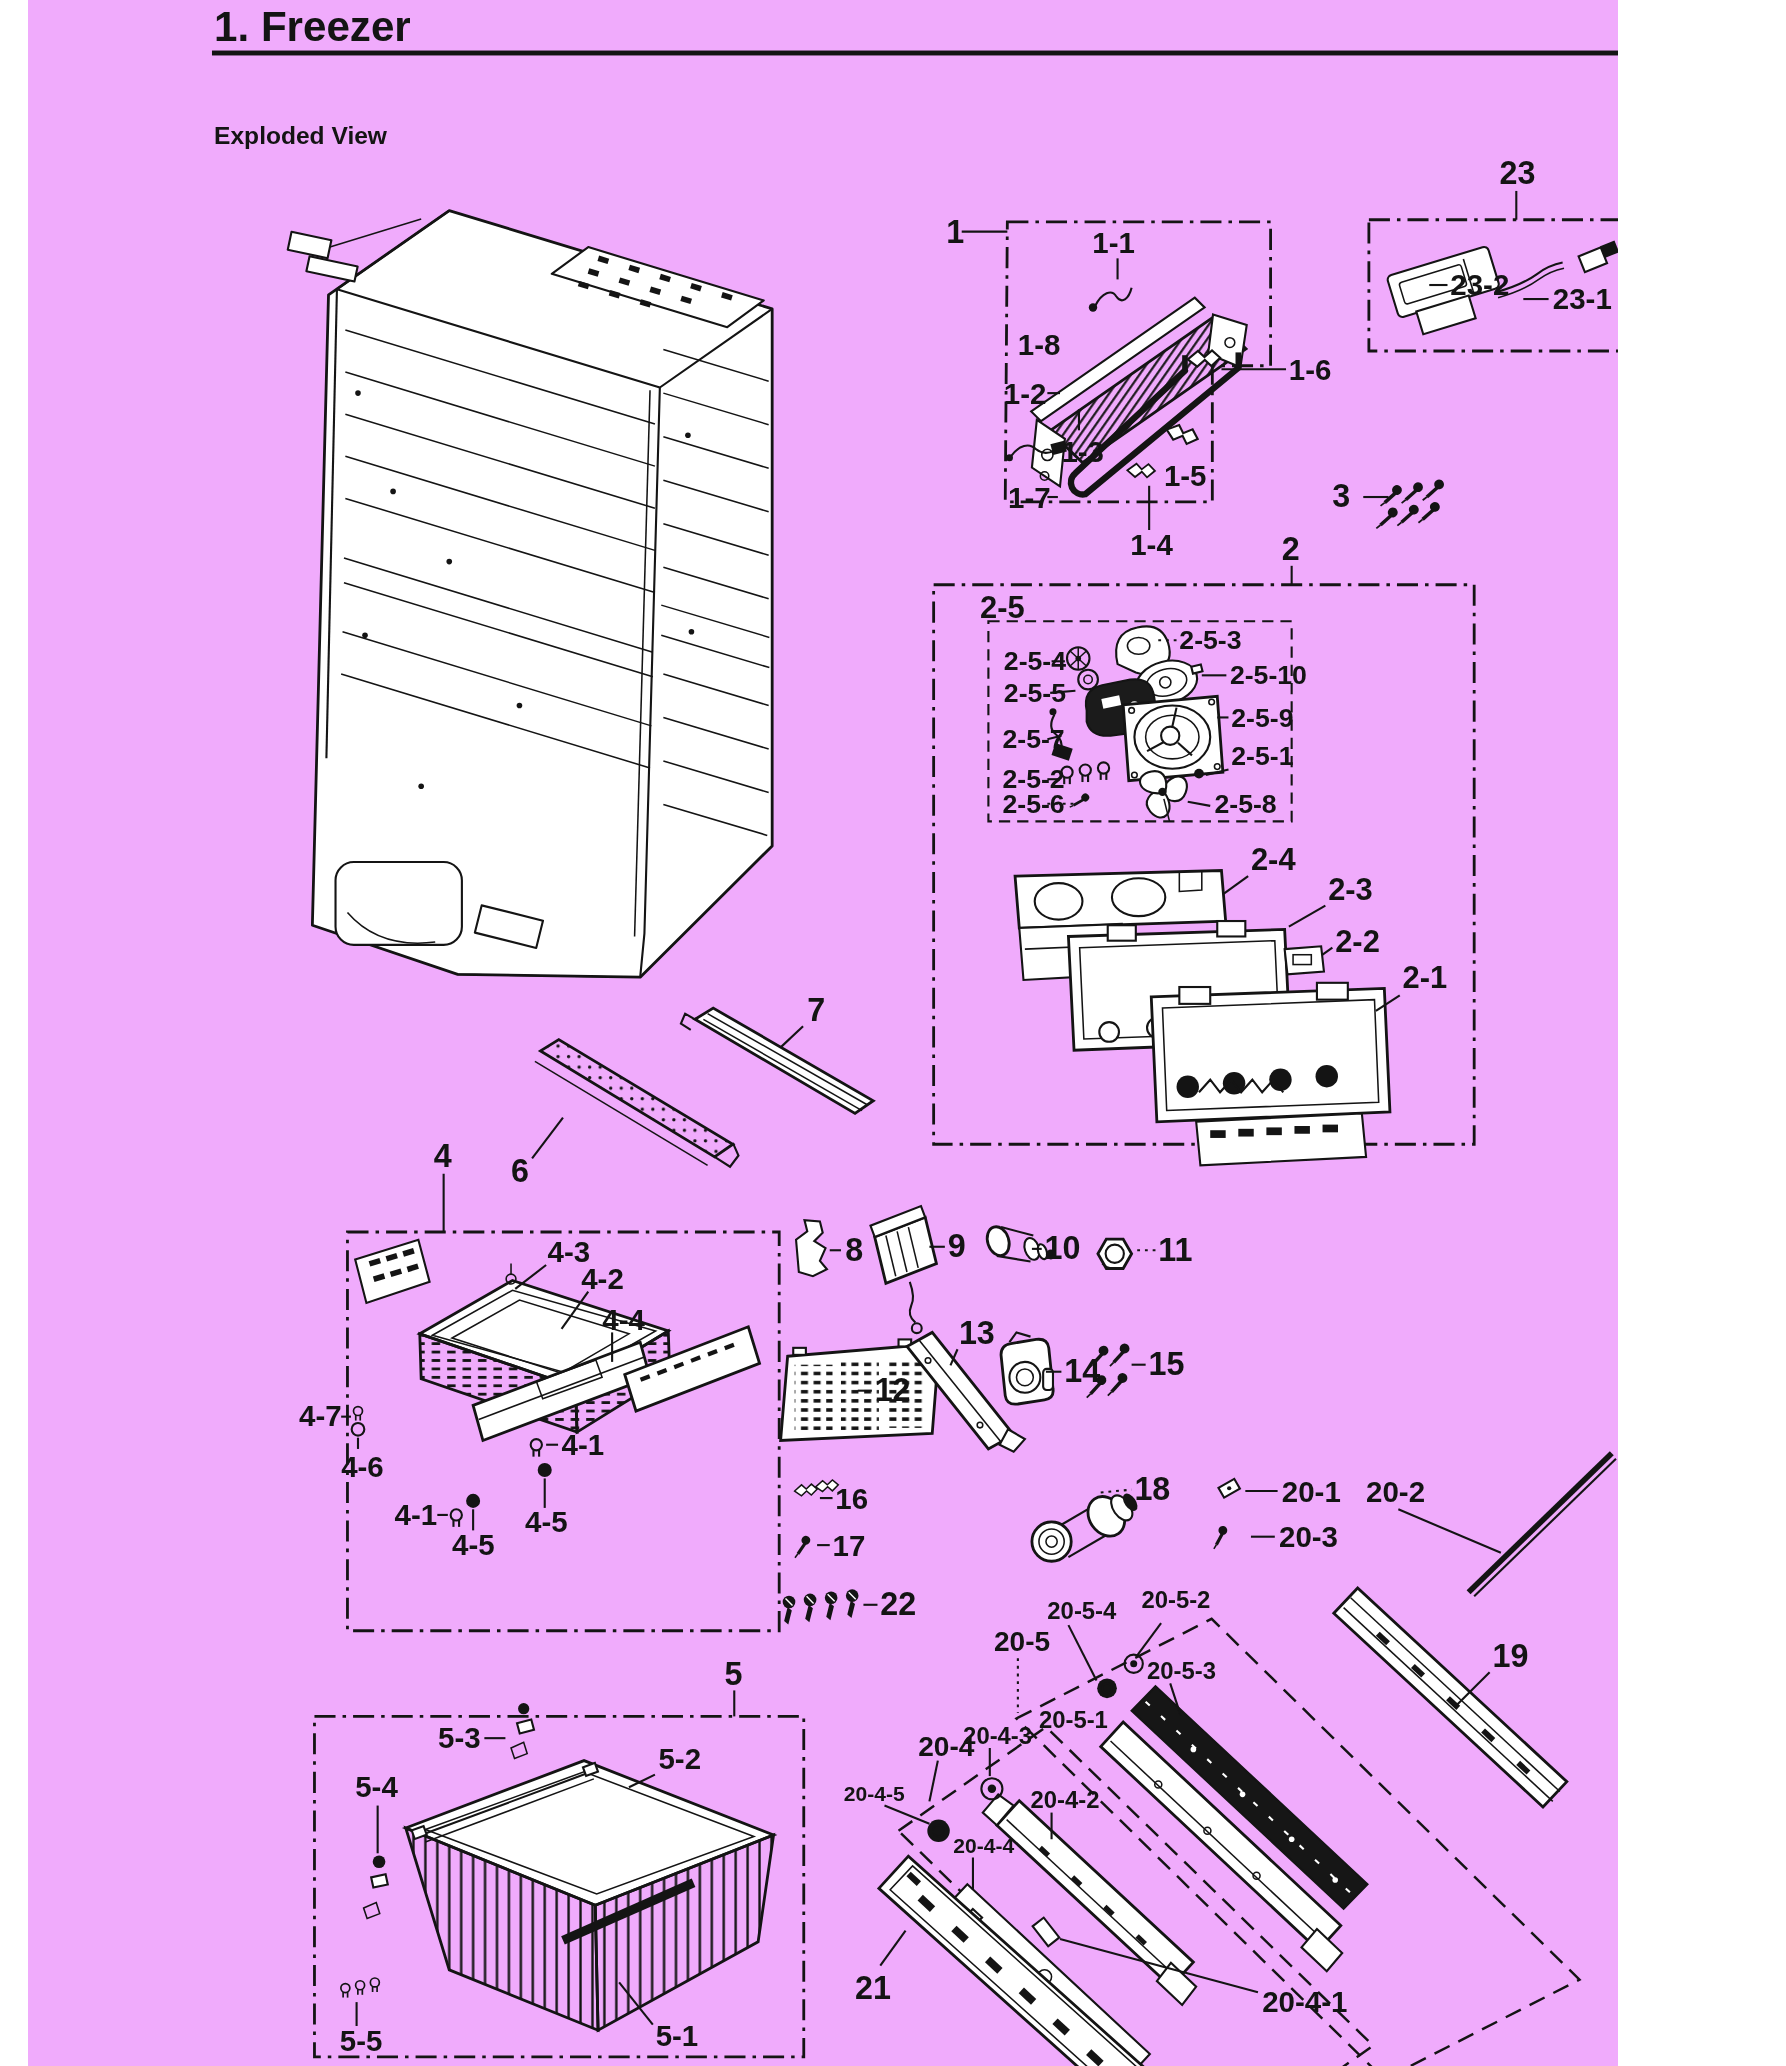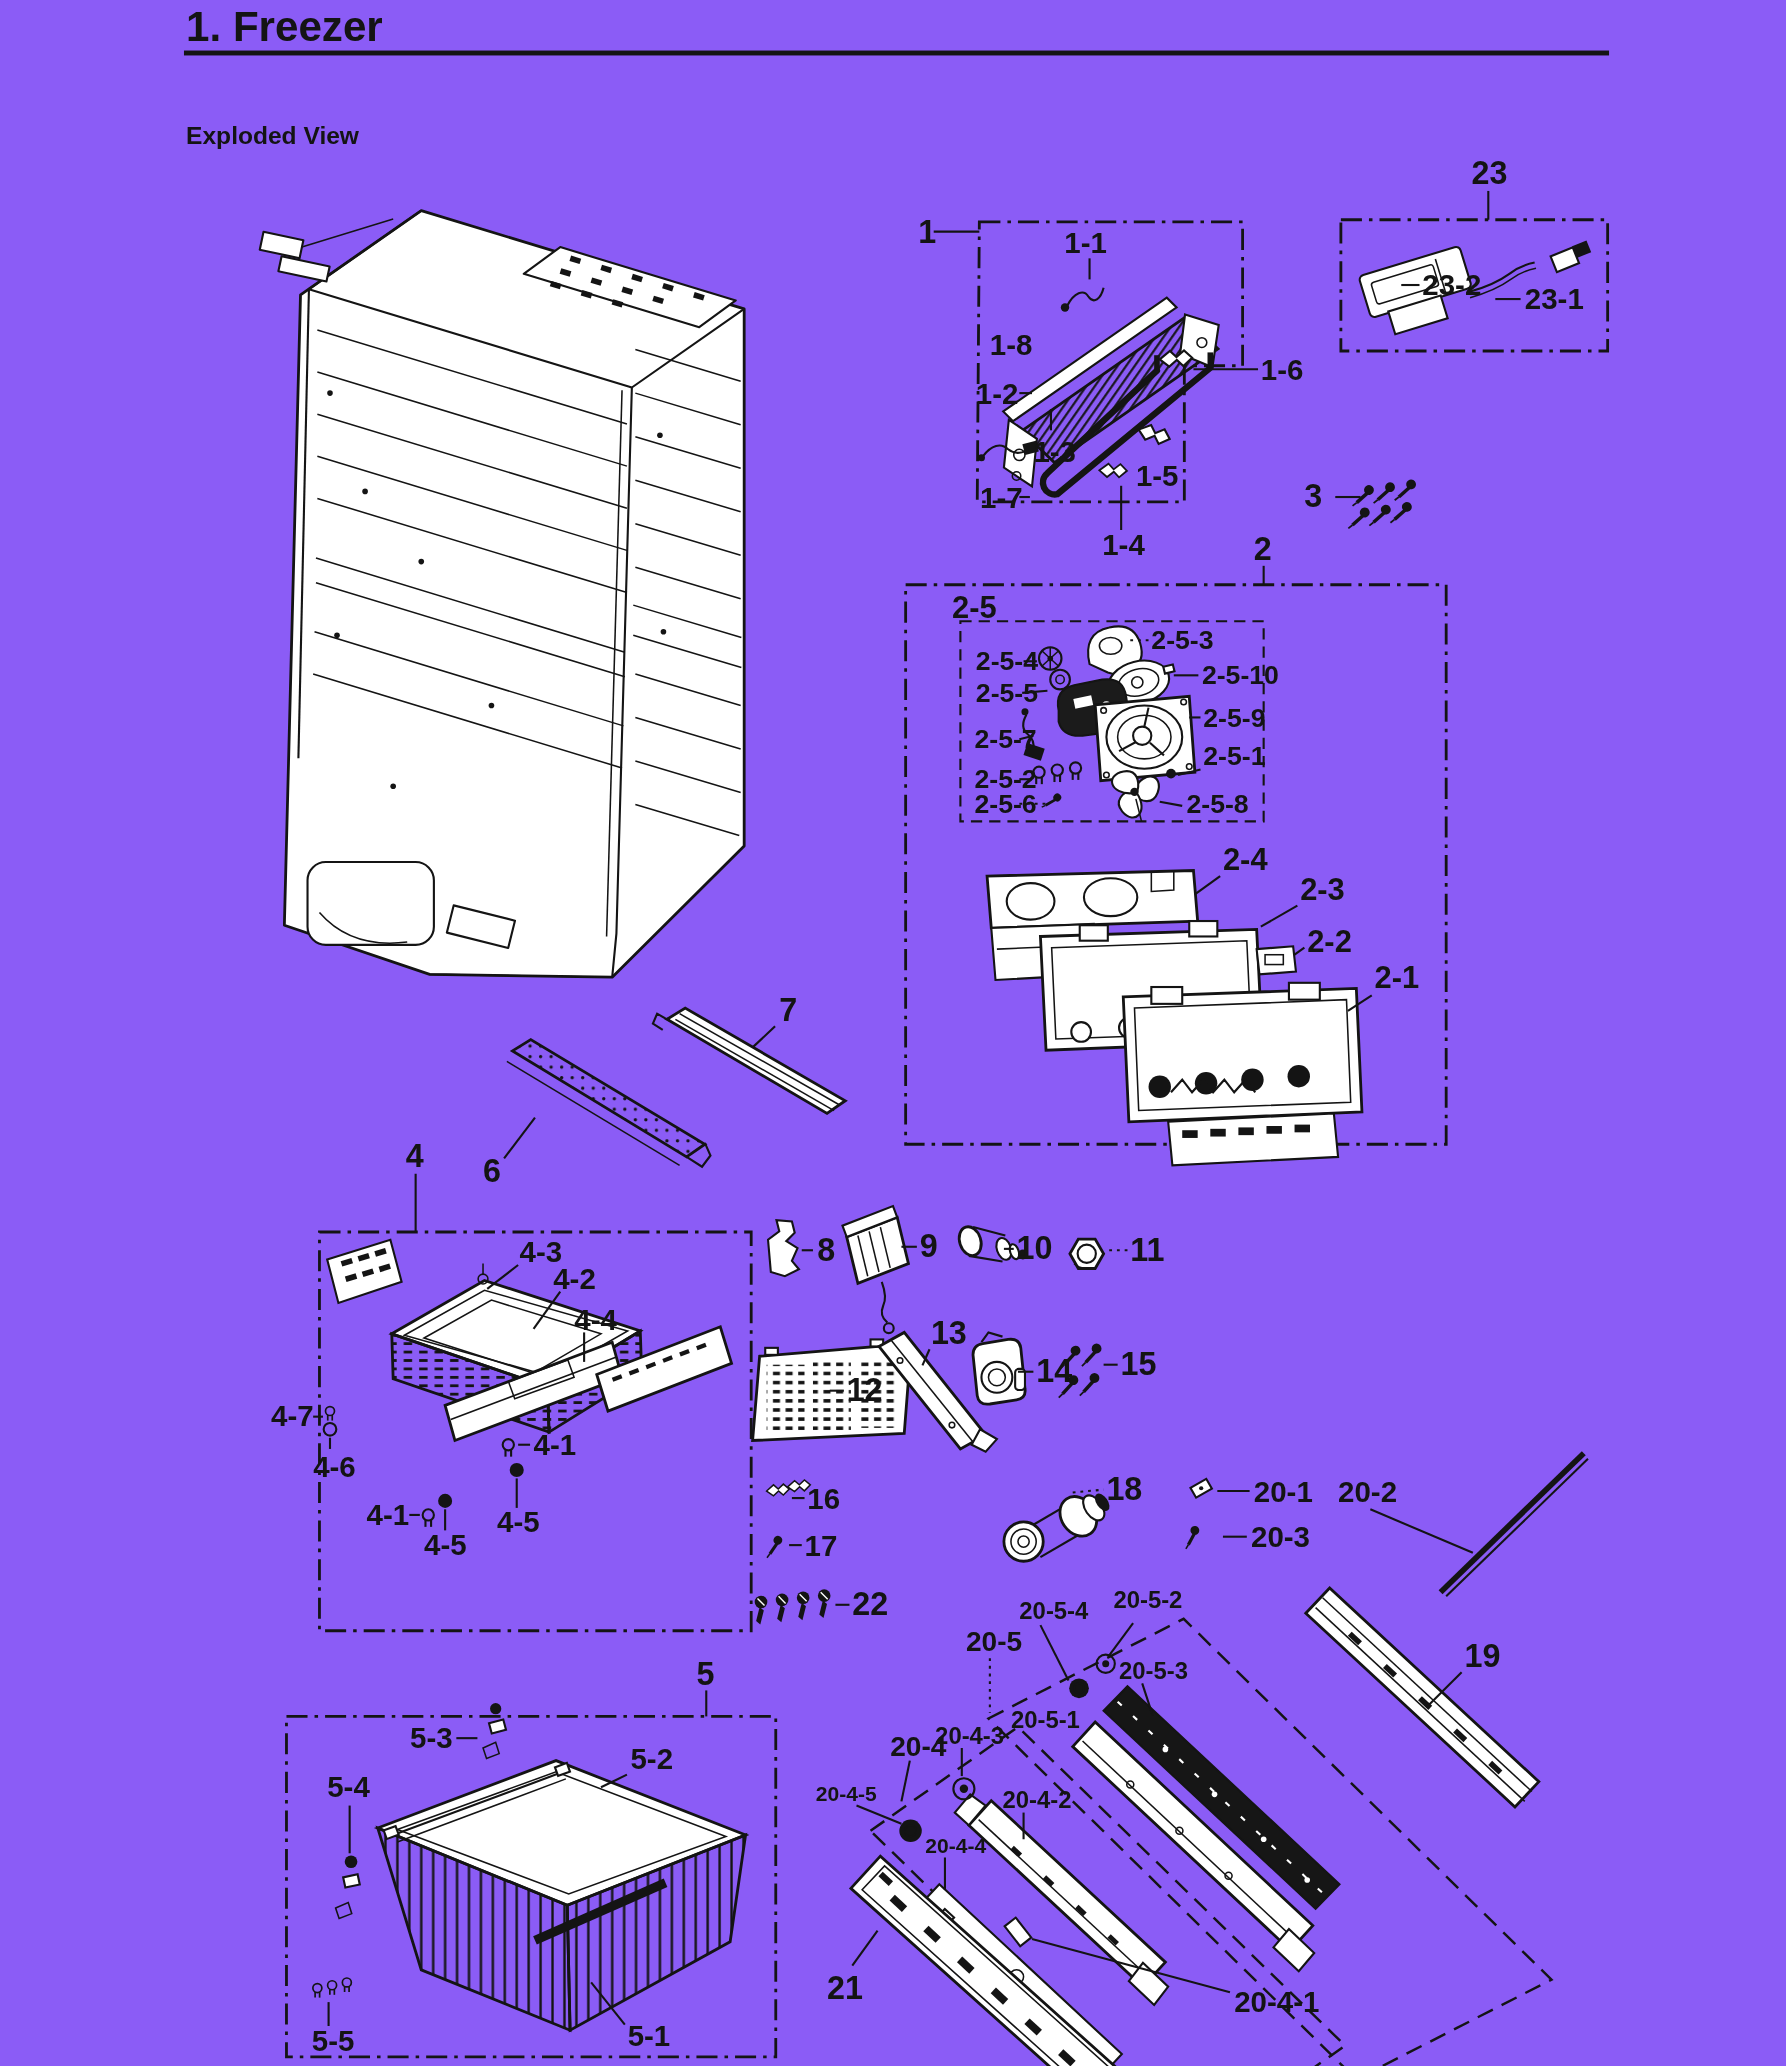--- a/index.html
+++ b/index.html
@@ -1,17 +1,17 @@
 <!DOCTYPE html>
 <html style="font-size:11.2px"><head>
 <meta charset="utf-8">
 <style>
   html,body{margin:0;padding:0;background:#fff;}
-  #page{position:relative;width:1786px;height:2066px;background:#8b5cf6;overflow:hidden;
-        font-family:"Liberation Sans",sans-serif;}
+  #page{position:relative;width:1590px;height:2066px;background:#f0abfc;overflow:hidden;
+        font-family:"Liberation Sans",sans-serif;margin-left:28px;}
   svg{position:absolute;left:0;top:0;}
   .c{font-family:"Liberation Sans",sans-serif;font-weight:700;fill:#141414;}
   .ld{stroke:#141414;stroke-width:3;fill:none;}
   .ldd{stroke:#141414;stroke-width:3;fill:none;stroke-dasharray:4 7;}
   .p{stroke:#141414;stroke-width:4;fill:#fff;}
   .p3{stroke:#141414;stroke-width:3;fill:#fff;}
   .pt{stroke:#141414;stroke-width:3;fill:none;}
   .pt2{stroke:#141414;stroke-width:2.2;fill:none;}
   .bx{fill:none;stroke:#141414;stroke-width:4;stroke-dasharray:30 10 5 10;}
   .bx2{fill:none;stroke:#141414;stroke-width:3;stroke-dasharray:16 10;}

